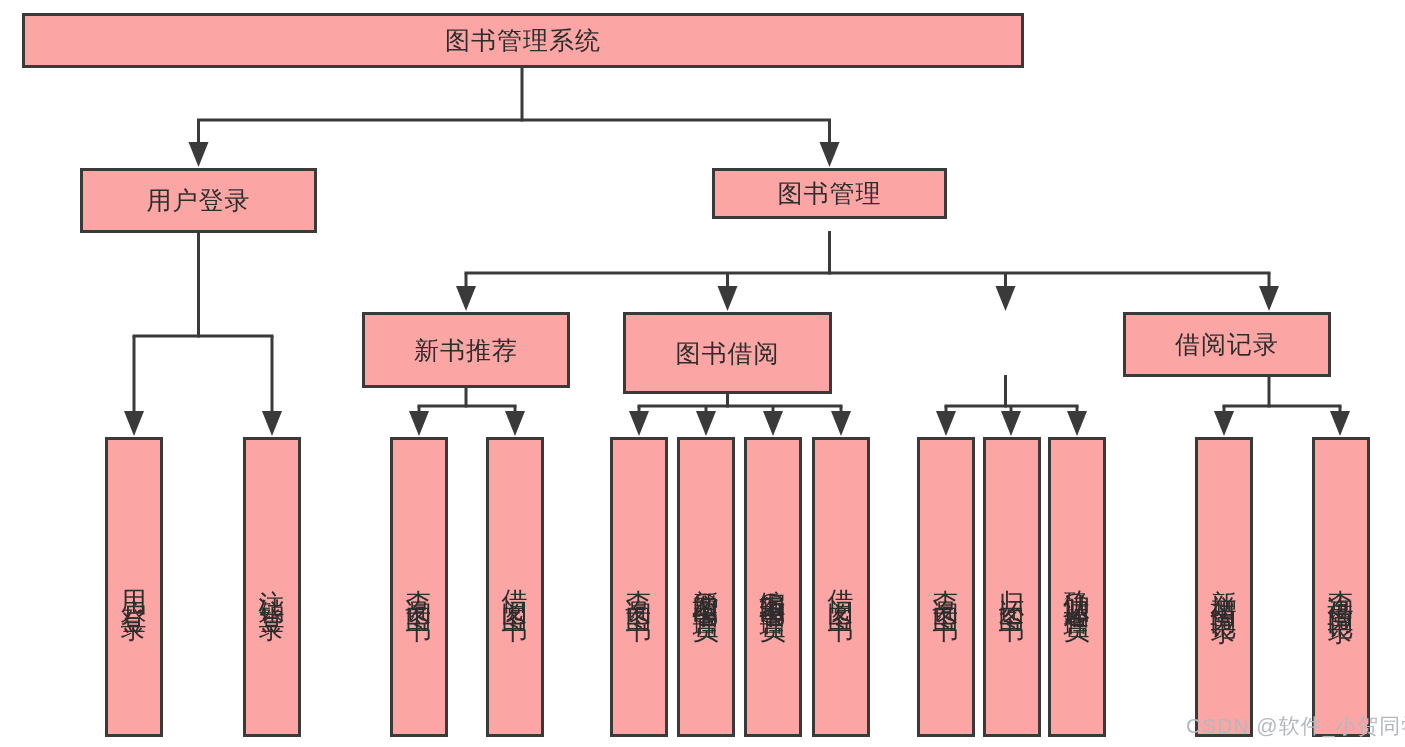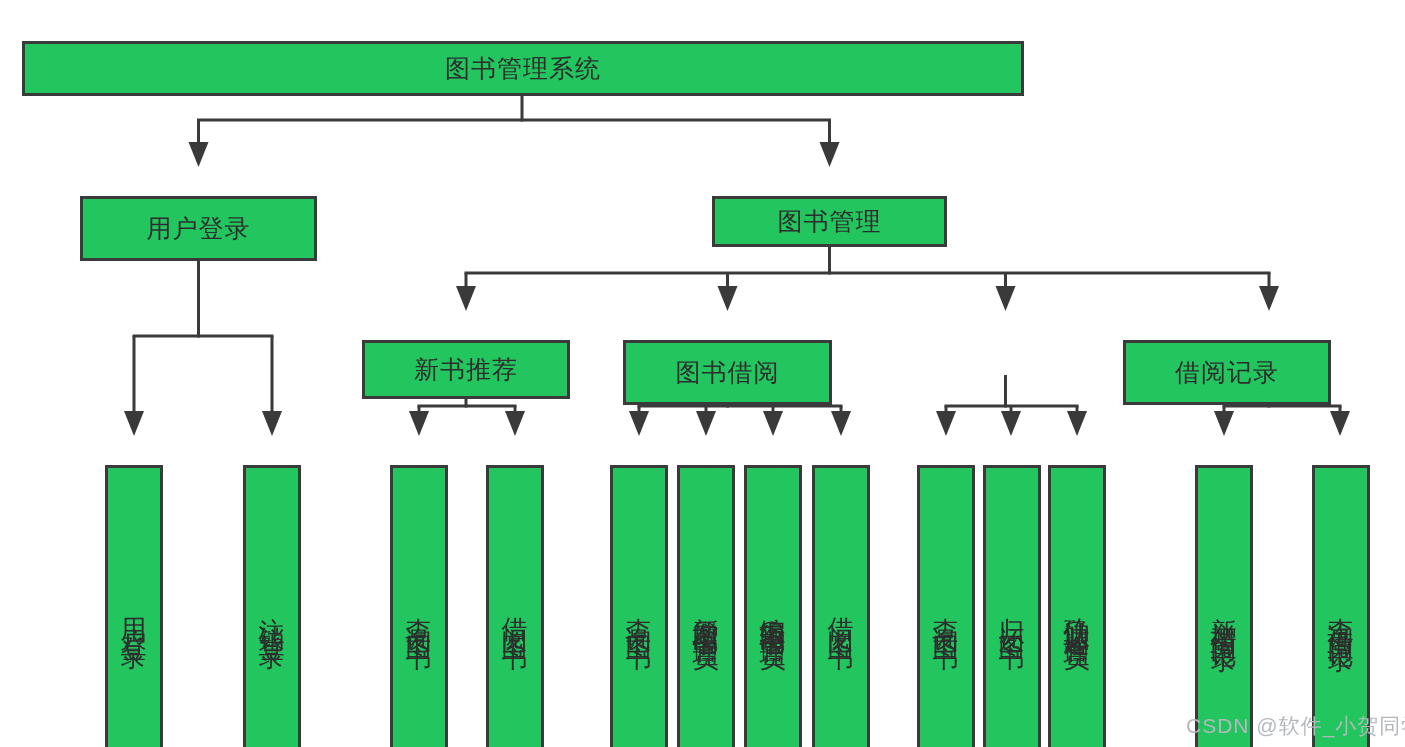--- a/index.html
+++ b/index.html
@@ -8,25 +8,24 @@
     background:var(--background,#ffffff);
     font-family:"Liberation Sans",sans-serif;
     overflow:hidden;
   }
   .connectors{position:absolute;left:0;top:0;width:1405px;height:747px;}
   .connectors line{stroke:var(--line,#3a3a3a);stroke-width:3;}
   .connectors polygon{fill:var(--line,#3a3a3a);}
   .box{
     position:absolute;box-sizing:border-box;
     border:3px solid var(--line,#3a3a3a);
-    background:#22c55e;
+    background:#fca5a5;
     display:flex;align-items:center;justify-content:center;
     color:var(--text,#2d2d2d);
     z-index:2;
-    margin-top:28px;
   }
   .box.h{font-size:25px;letter-spacing:1px;white-space:nowrap;}
   .box.v{
     top:437px;width:58px;height:300px;
     writing-mode:vertical-rl;
     font-size:26px;line-height:1;
   }
   .len4{letter-spacing:9px;}
   .len6{letter-spacing:6px;}
   .len9{letter-spacing:4px;}
@@ -109,22 +108,22 @@
       <polygon points="1214,411 1234,411 1224,436"></polygon>
       <polygon points="1330,411 1350,411 1340,436"></polygon>
     </g>
   </svg>
 
   <div class="box h" style="left:22px;top:13px;width:1002px;height:55px">图书管理系统</div>
 
   <div class="box h" style="left:80px;top:168px;width:237px;height:65px">用户登录</div>
   <div class="box h" style="left:712px;top:168px;width:235px;height:51px">图书管理</div>
 
-  <div class="box h" style="left:362px;top:312px;width:208px;height:59px">新书推荐</div>
-  <div class="box h" style="left:623px;top:312px;width:209px;height:65px">图书借阅</div>
+  <div class="box h" style="left:362px;top:312px;width:208px;height:76px">新书推荐</div>
+  <div class="box h" style="left:623px;top:312px;width:209px;height:82px">图书借阅</div>
   <div class="box h" style="left:1123px;top:312px;width:208px;height:65px">借阅记录</div>
 
   <div class="box v len4" style="left:105px">用户登录</div>
   <div class="box v len4" style="left:243px">注销登录</div>
   <div class="box v len4" style="left:390px">查询图书</div>
   <div class="box v len4" style="left:486px">借阅图书</div>
   <div class="box v len4" style="left:610px">查询图书</div>
   <div class="box v len9" style="left:677px">新增图书（管理员）</div>
   <div class="box v len9" style="left:744px">编辑图书（管理员）</div>
   <div class="box v len4" style="left:812px">借阅图书</div>

